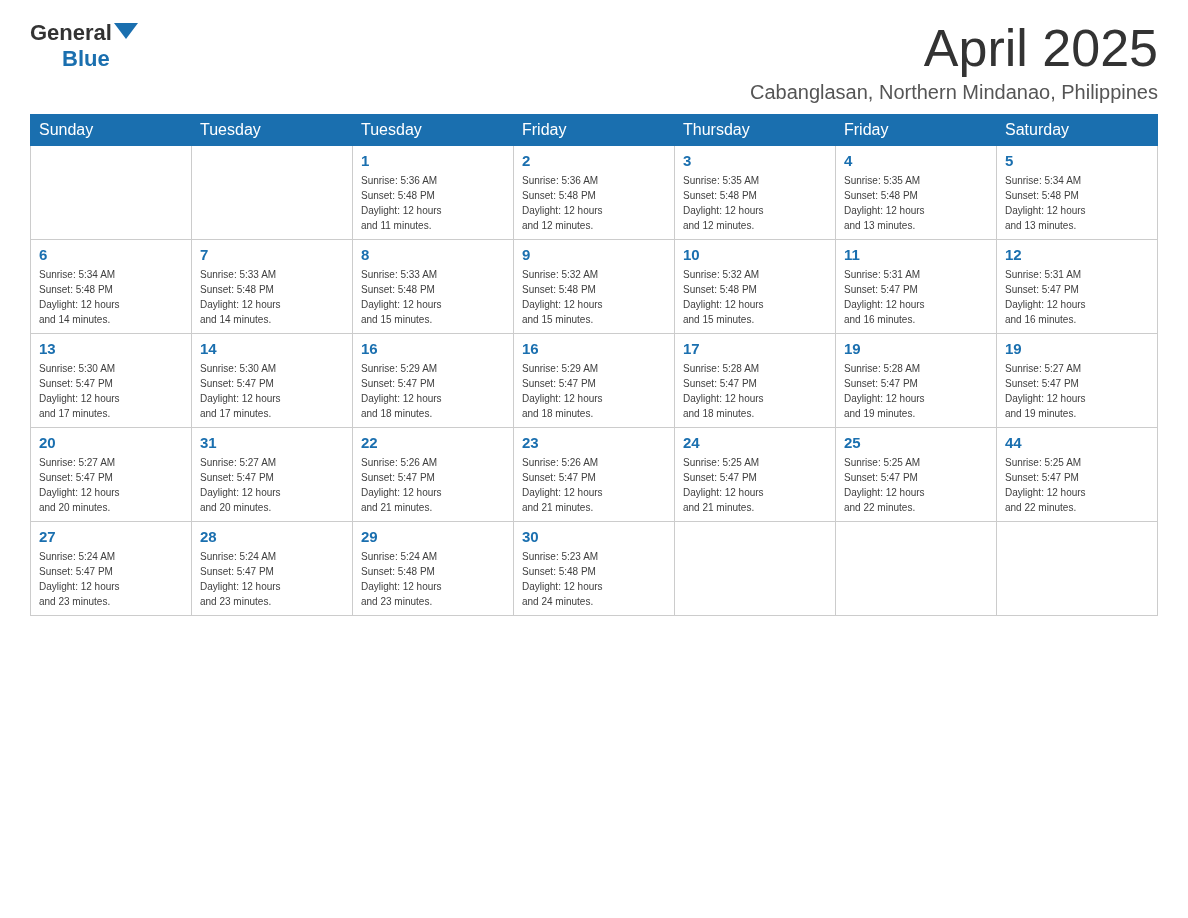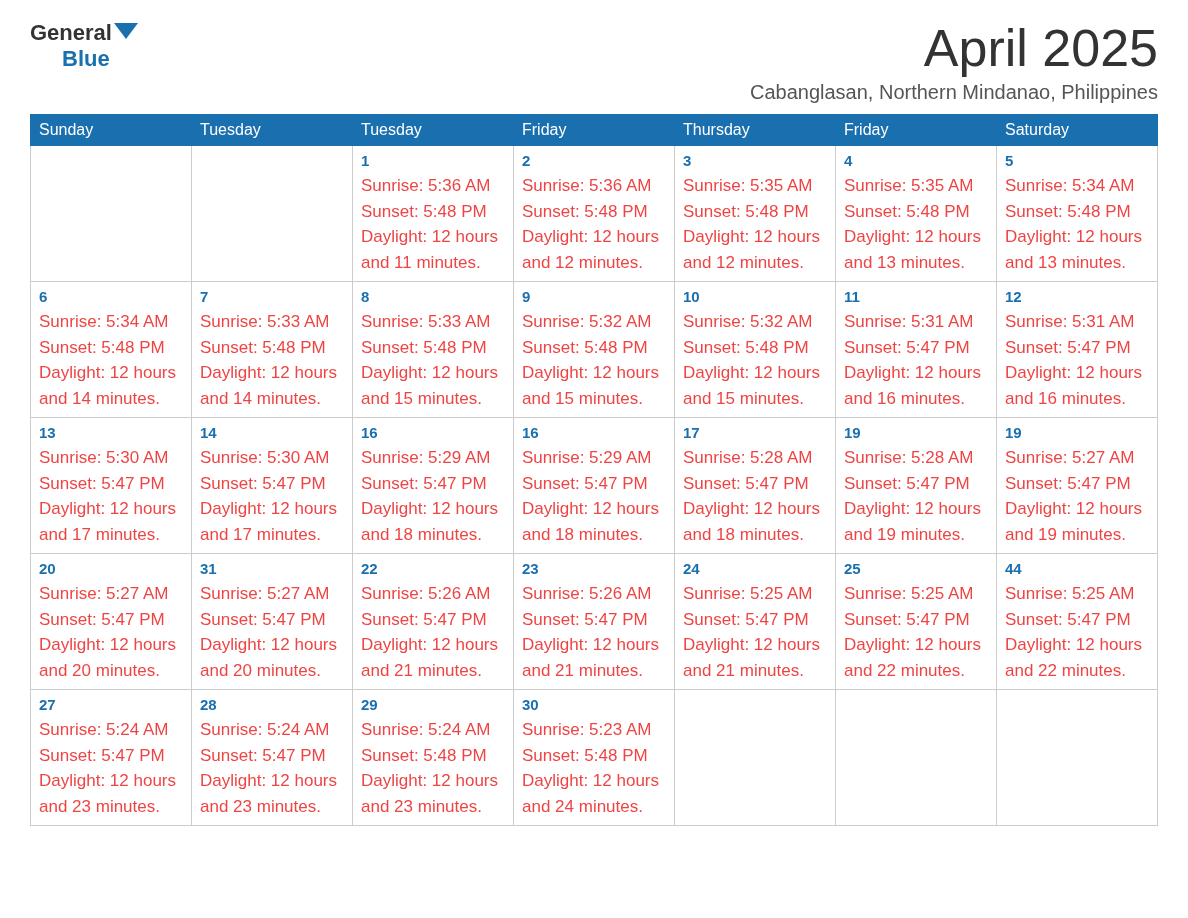--- a/index.html
+++ b/index.html
@@ -83,22 +83,22 @@
       color: #333;
     }
     .day-number {
       font-size: 15px;
       color: #1a6faf;
       font-weight: bold;
       display: block;
       margin-bottom: 4px;
     }
     .day-info {
-      color: #ef4444;
-      font-size: 17px;
+      color: #404040;
+      font-size: 10px;
       line-height: 1.5;
     }
     .empty-cell {
       background: #fff;
     }
     tr td {
       background: #fff;
     }
     .calendar-table tbody tr:nth-child(odd) td {
       background: #fff;

